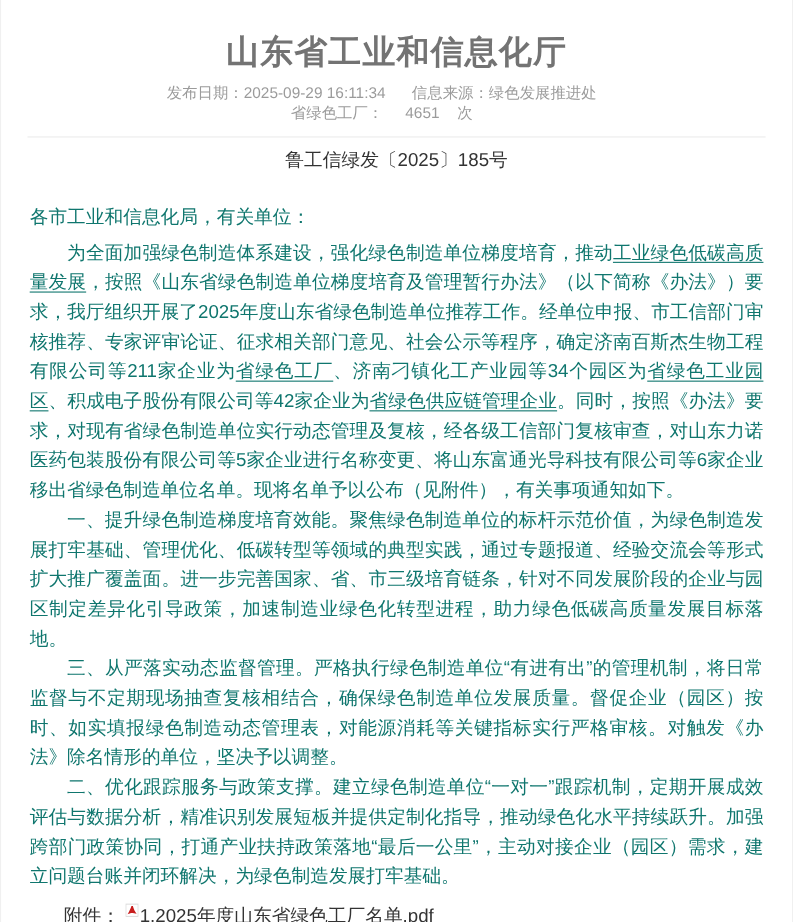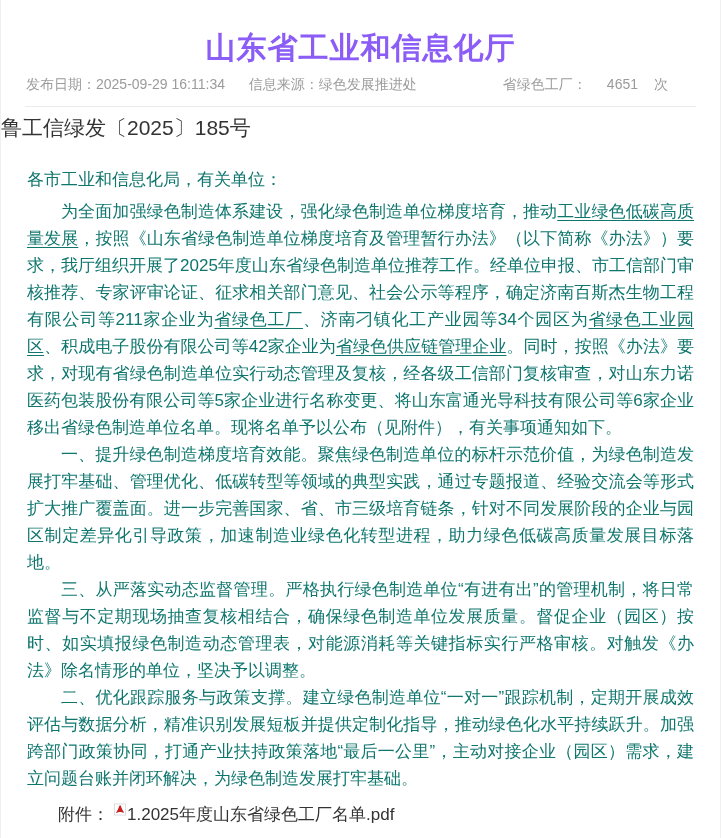--- a/index.html
+++ b/index.html
@@ -17,42 +17,44 @@
     padding-bottom: 12px;
   }
   .title-block {
     padding-top: 26px;
     text-align: center;
   }
   .title-line {
     font-size: 30px;
     font-weight: bold;
     line-height: 43px;
-    color: #8b5cf6;
+    color: #737373;
     letter-spacing: 1px;
   }
   .meta-bar {
     display: flex;
     justify-content: space-between;
     align-items: center;
     margin-top: 7px;
     padding: 0 52px 0 25px;
     font-size: 14px;
     color: #9b9b9b;
+    flex-direction: column;
   }
   .meta-left .meta-item { margin-right: 20px; }
   .meta-left .meta-item:last-child { margin-right: 0; }
   .meta-views .views-num { margin: 0 16px 0 20px; }
   .divider {
     border: none;
     border-top: 1px solid #ececec;
     margin: 12px 24px 0 24px;
   }
   .doc-number {
-    font-size: 21px;
+    text-align: center;
+    font-size: 17px;
     color: #333;
     margin-top: 9px;
     line-height: 24px;
   }
   .body-text {
     padding: 0 26px;
     font-size: 17px;
     line-height: 27px;
     color: #0f766e;
   }

